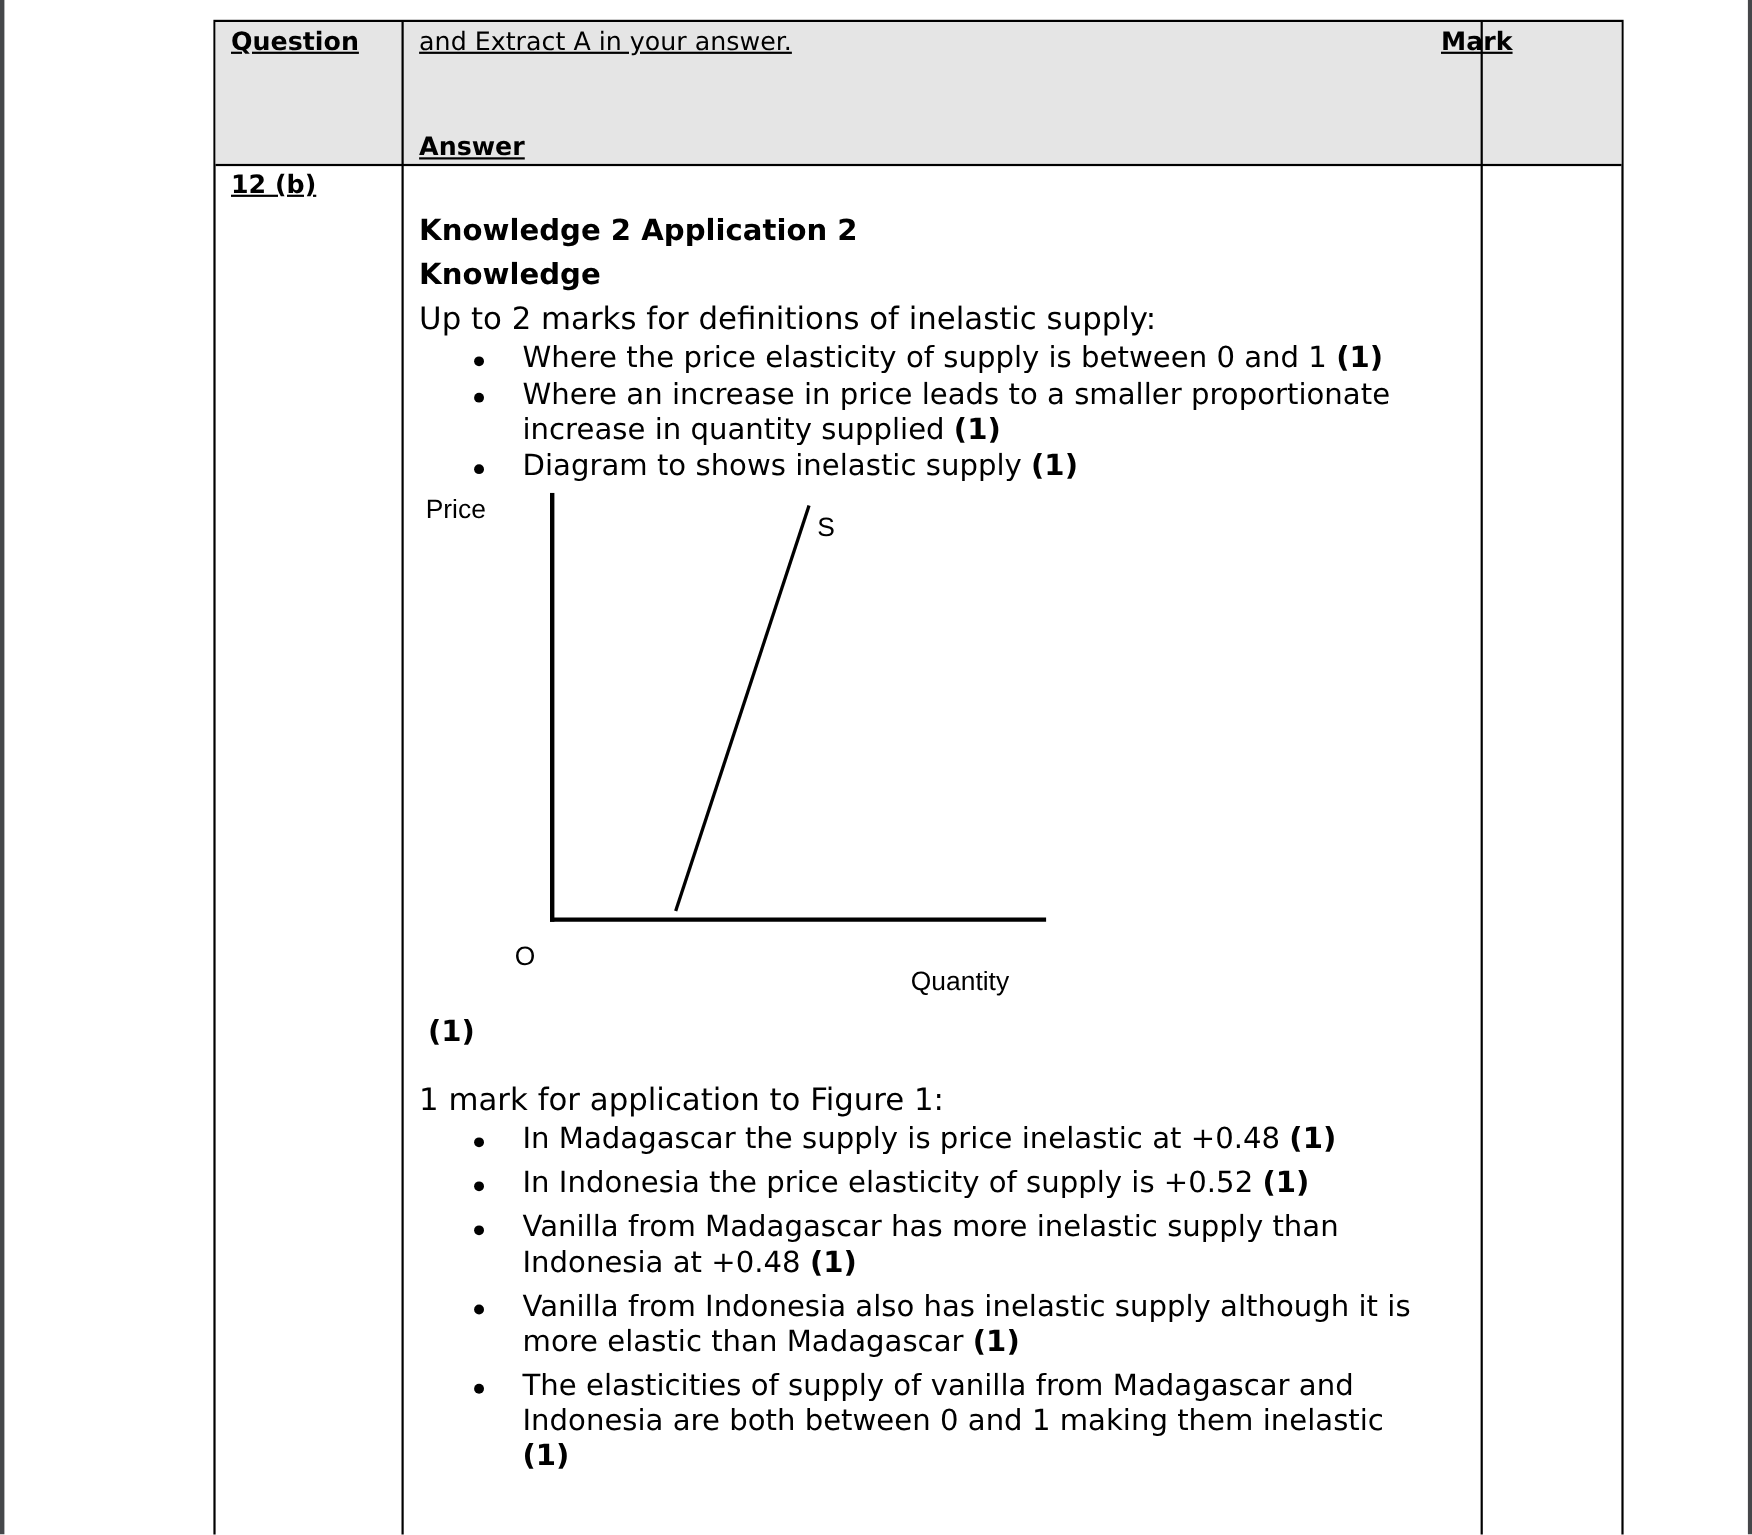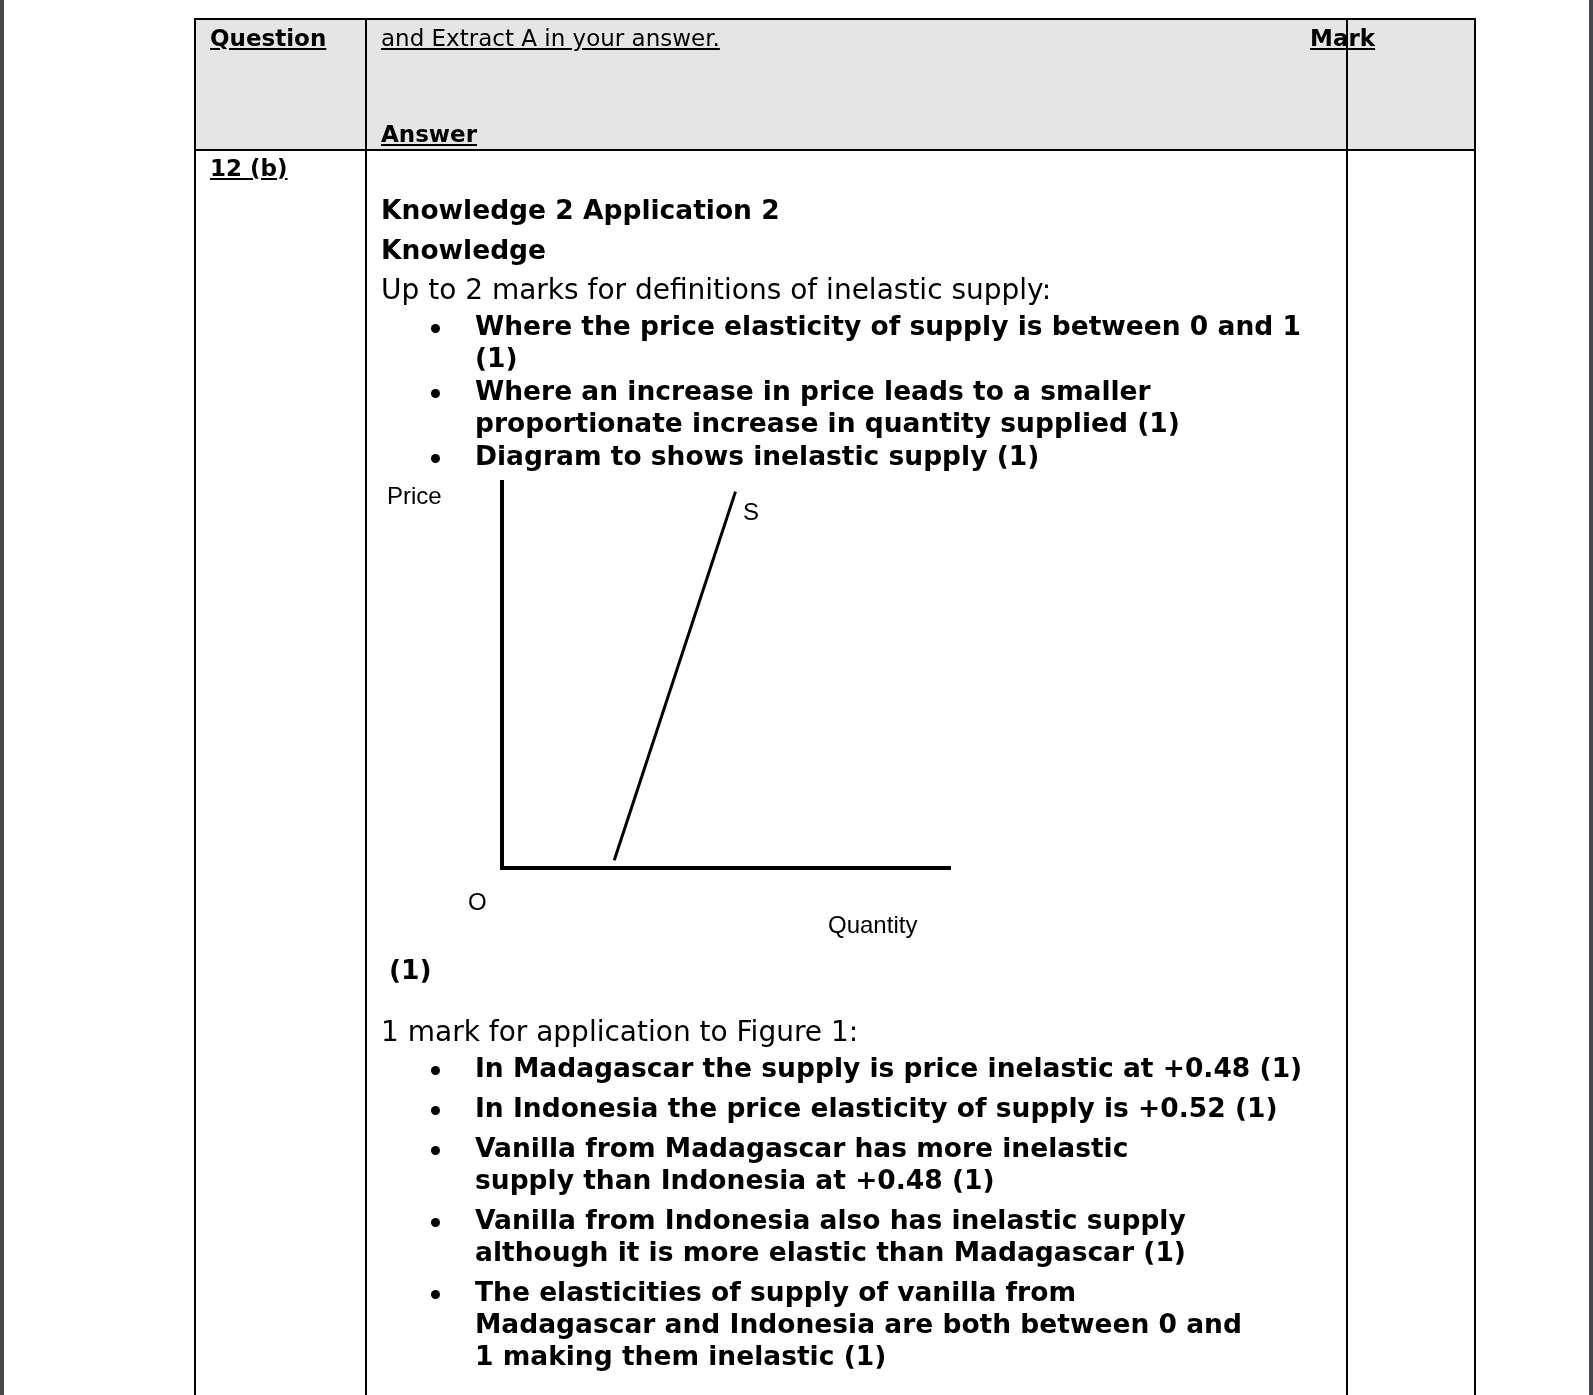--- a/index.html
+++ b/index.html
@@ -27,21 +27,21 @@
 
   .q-label { left: 14px; top: 2px; }
   .mark-label { left: 1114px; top: 2px; }
   .q-num { left: 14px; top: 132px; text-align: right; }
   .q-text { left: 185px; top: 2px; }
   .answer-label { left: 185px; top: 98px; }
 
   .content { position: absolute; left: 185px; top: 136px; width: 950px; margin-top: 34px; }
   .heading { font-size: 26.5px; font-weight: bold; line-height: 40px; white-space: nowrap; }
   .para { font-size: 28px; line-height: 40px; white-space: nowrap; }
-  ul.bullets { list-style: none; margin: 0; padding: 0; font-weight: bold; }
+  ul.bullets { list-style: none; margin: 0; padding: 0; }
   ul.bullets li { position: relative; padding-left: 94px; font-size: 26.5px; line-height: 32px; }
   ul.bullets li::before {
     content: ""; position: absolute; left: 50px; top: 14px;
     width: 9px; height: 9px; border-radius: 50%; background: #000;
   }
   .b-tight li { margin-bottom: 1px; }
   .b-loose li { margin-bottom: 8px; }
 
   .diagram { position: relative; width: 600px; height: 470px; margin-top: 8px; }
   .diagram svg { position: absolute; left: 0; top: 0; }

